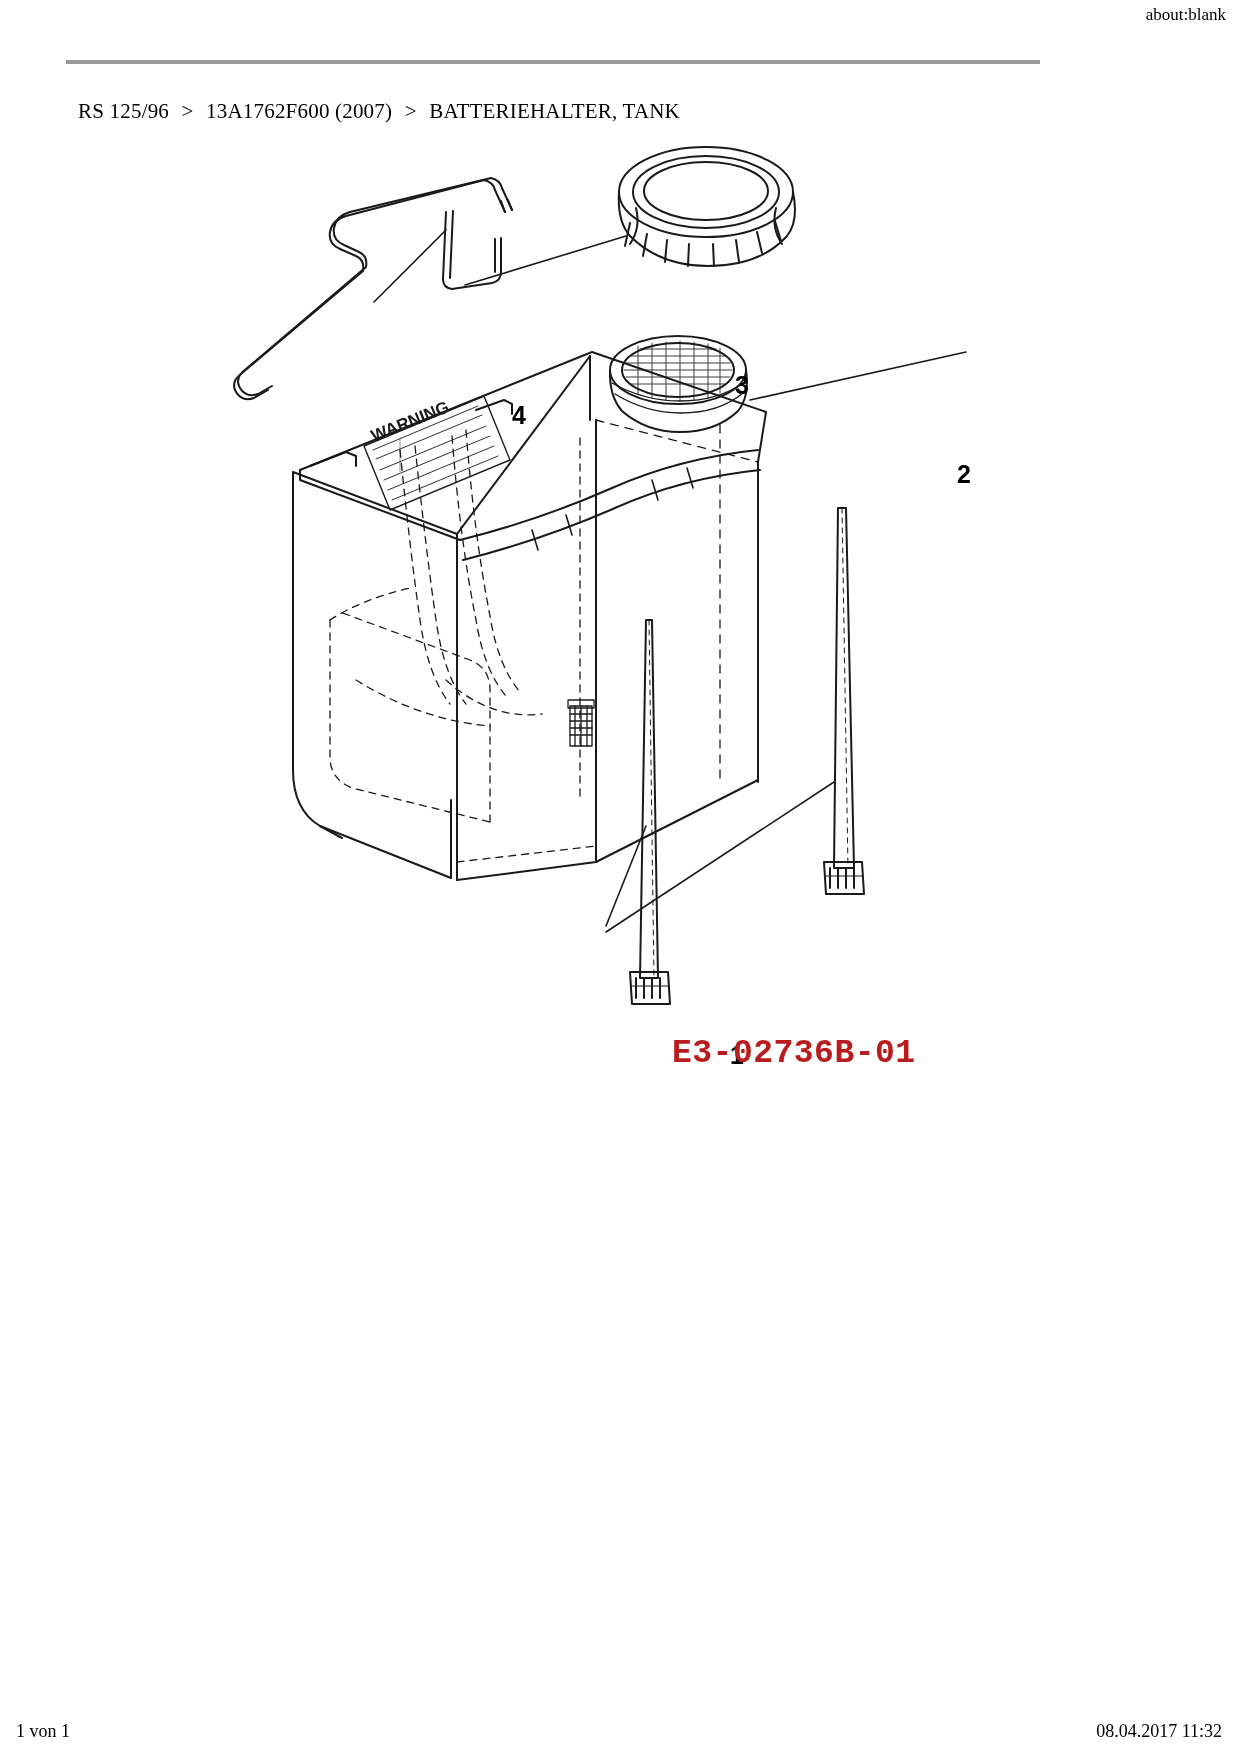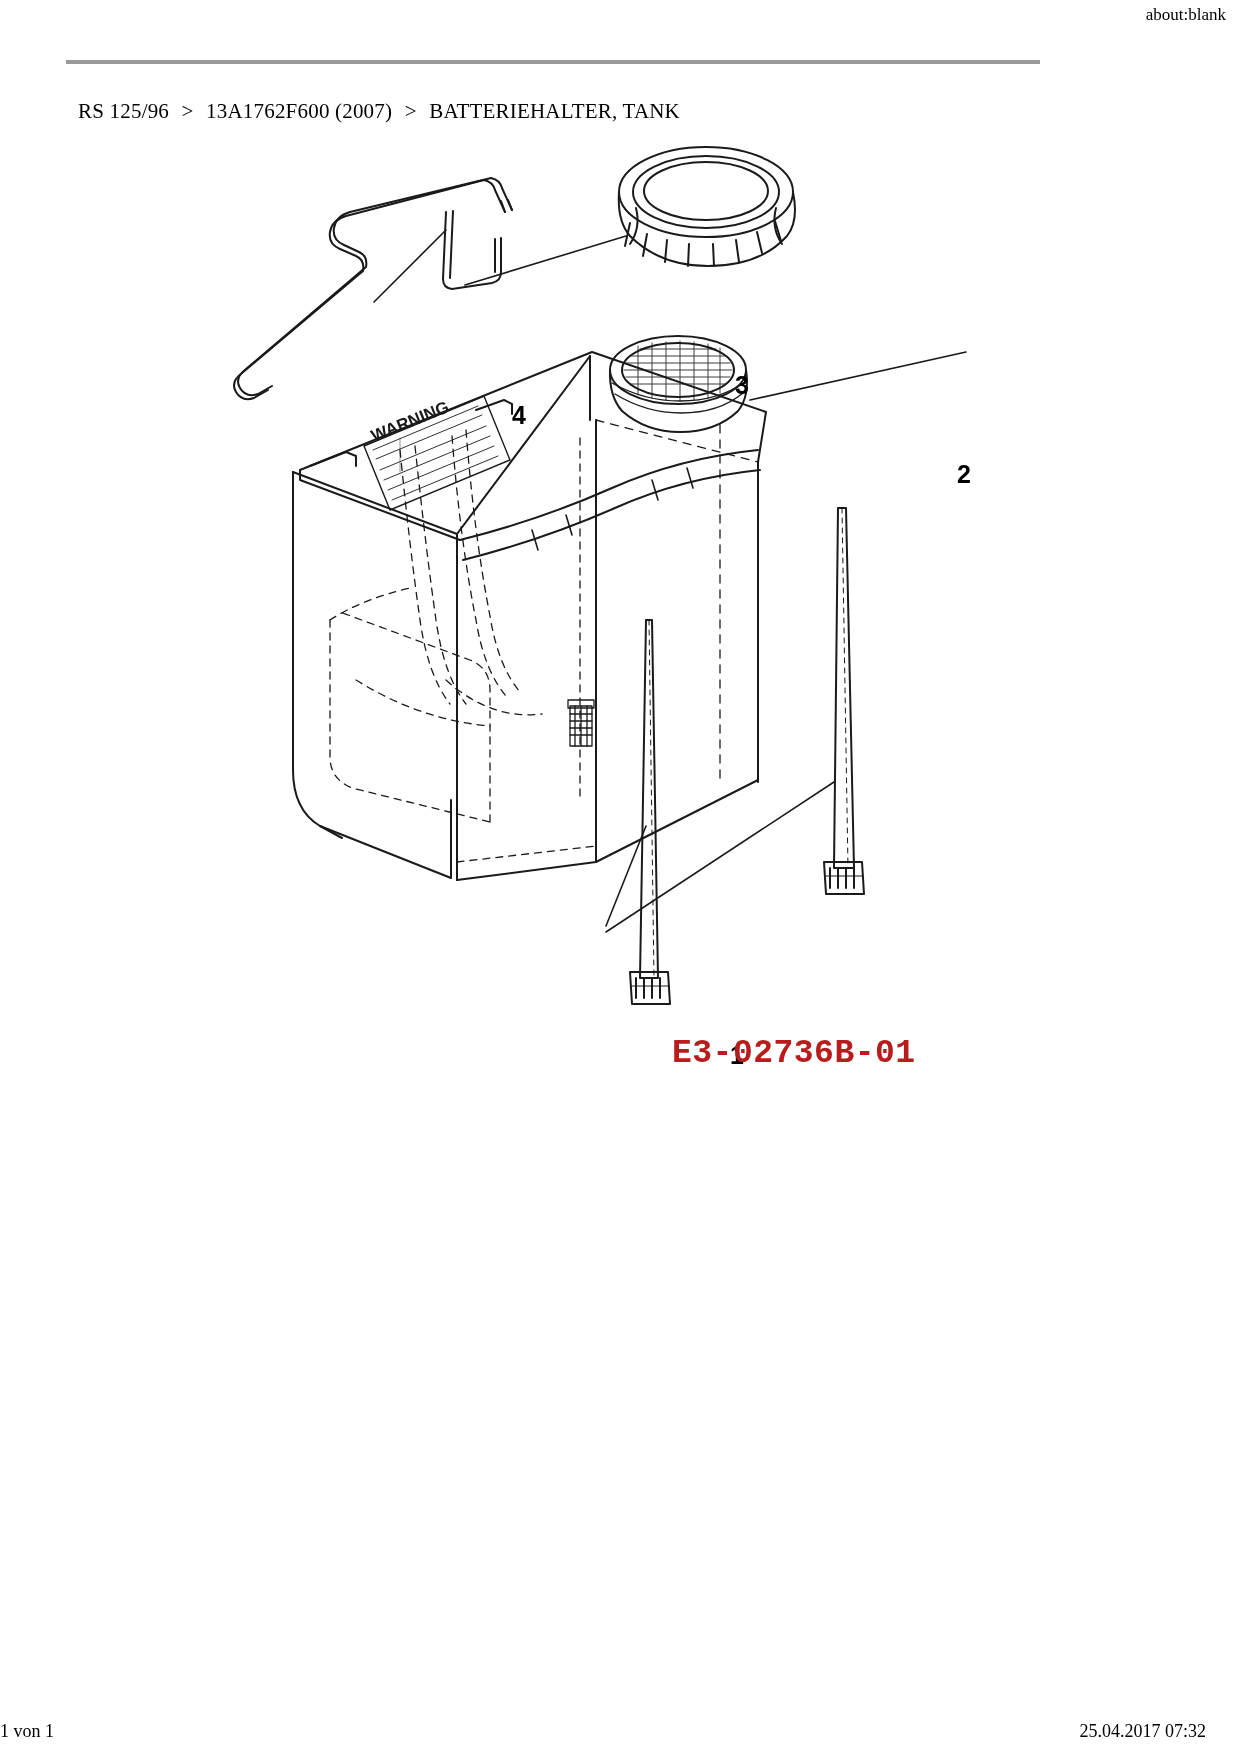--- a/index.html
+++ b/index.html
@@ -30,21 +30,21 @@
   .print-header .right {
     position: absolute;
     right: 14px;
     top: 0;
     white-space: nowrap;
   }
 
   .print-footer {
     position: absolute;
     bottom: 10px;
-    left: 0;
+    left: 16px;
     width: 1220px;
     height: 26px;
     font-family: "Liberation Serif", serif;
     font-size: 18px;
     line-height: 26px;
   }
   .print-footer .left {
     position: absolute;
     left: 0px;
     top: 0;
@@ -297,14 +297,14 @@
   <span class="callout" id="callout-1">1</span>
   <span class="callout" id="callout-2">2</span>
   <span class="callout" id="callout-3">3</span>
   <span class="callout" id="callout-4">4</span>
 </div>
 
 <div class="figure-code">E3-02736B-01</div>
 
 <div class="print-footer">
   <span class="left">1 von 1</span>
-  <span class="right">25.04.2017 07:32</span>
+  <span class="right">08.04.2017 11:32</span>
 </div>
 
 </body></html>

